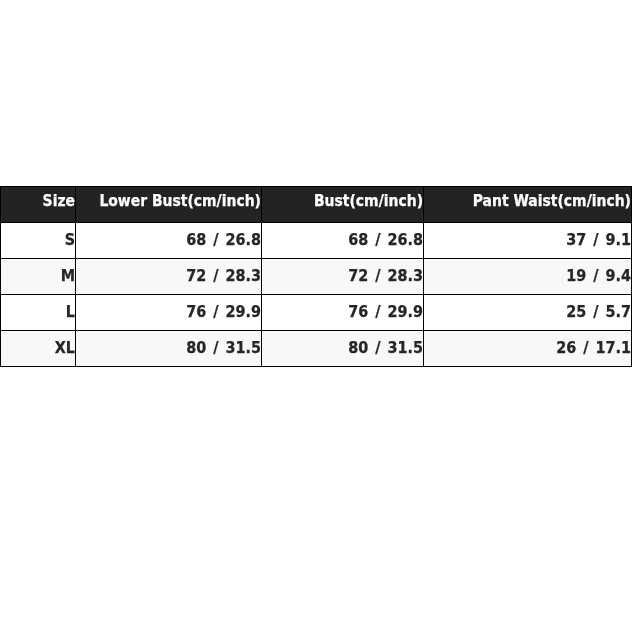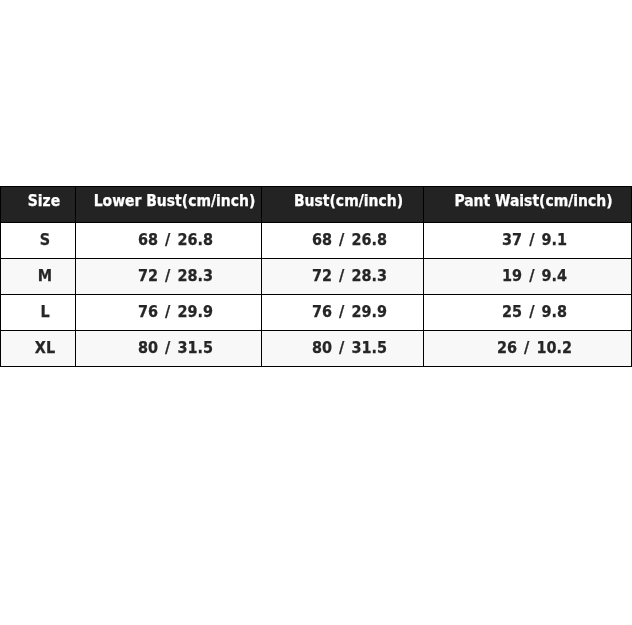--- a/index.html
+++ b/index.html
@@ -32,21 +32,21 @@
   table.size-chart col.c0 { width: 75px; }
   table.size-chart col.c1 { width: 186px; }
   table.size-chart col.c2 { width: 162px; }
   table.size-chart col.c3 { width: 208px; }
 
   table.size-chart th,
   table.size-chart td {
     border: 1px solid #000000;
     padding: 0;
     margin: 0;
-    text-align: center;
+    text-align: right;
     font-weight: bold;
     white-space: nowrap;
     vertical-align: top;
     overflow: hidden;
   }
   table.size-chart th > span,
   table.size-chart td > span {
     display: block;
   }
 
@@ -141,33 +141,33 @@
           <td>
             <span>L</span>
           </td>
           <td>
             <span>76 / 29.9</span>
           </td>
           <td>
             <span>76 / 29.9</span>
           </td>
           <td>
-            <span>25 / 9.8</span>
+            <span>25 / 5.7</span>
           </td>
         </tr>
         <tr class="striped">
           <td>
             <span>XL</span>
           </td>
           <td>
             <span>80 / 31.5</span>
           </td>
           <td>
             <span>80 / 31.5</span>
           </td>
           <td>
-            <span>26 / 10.2</span>
+            <span>26 / 17.1</span>
           </td>
         </tr>
       </tbody>
   </table>
 
 </div>
 
 </body></html>

